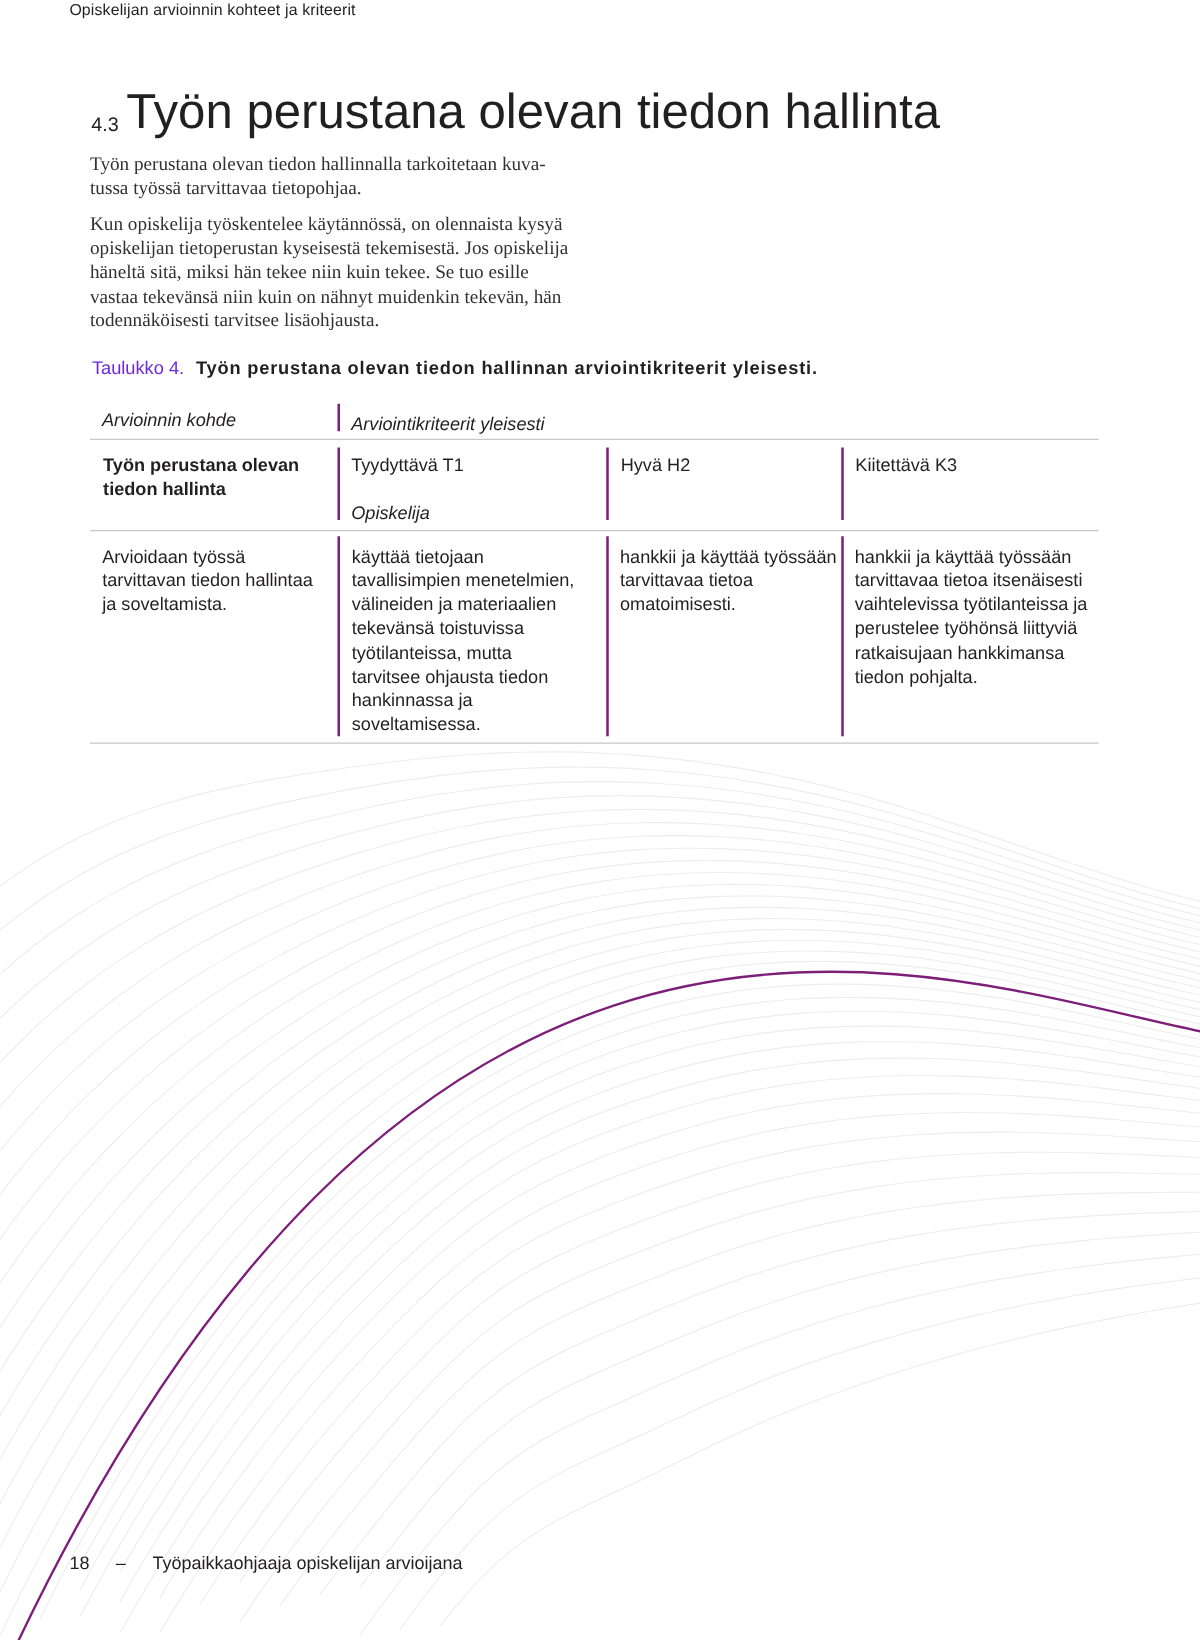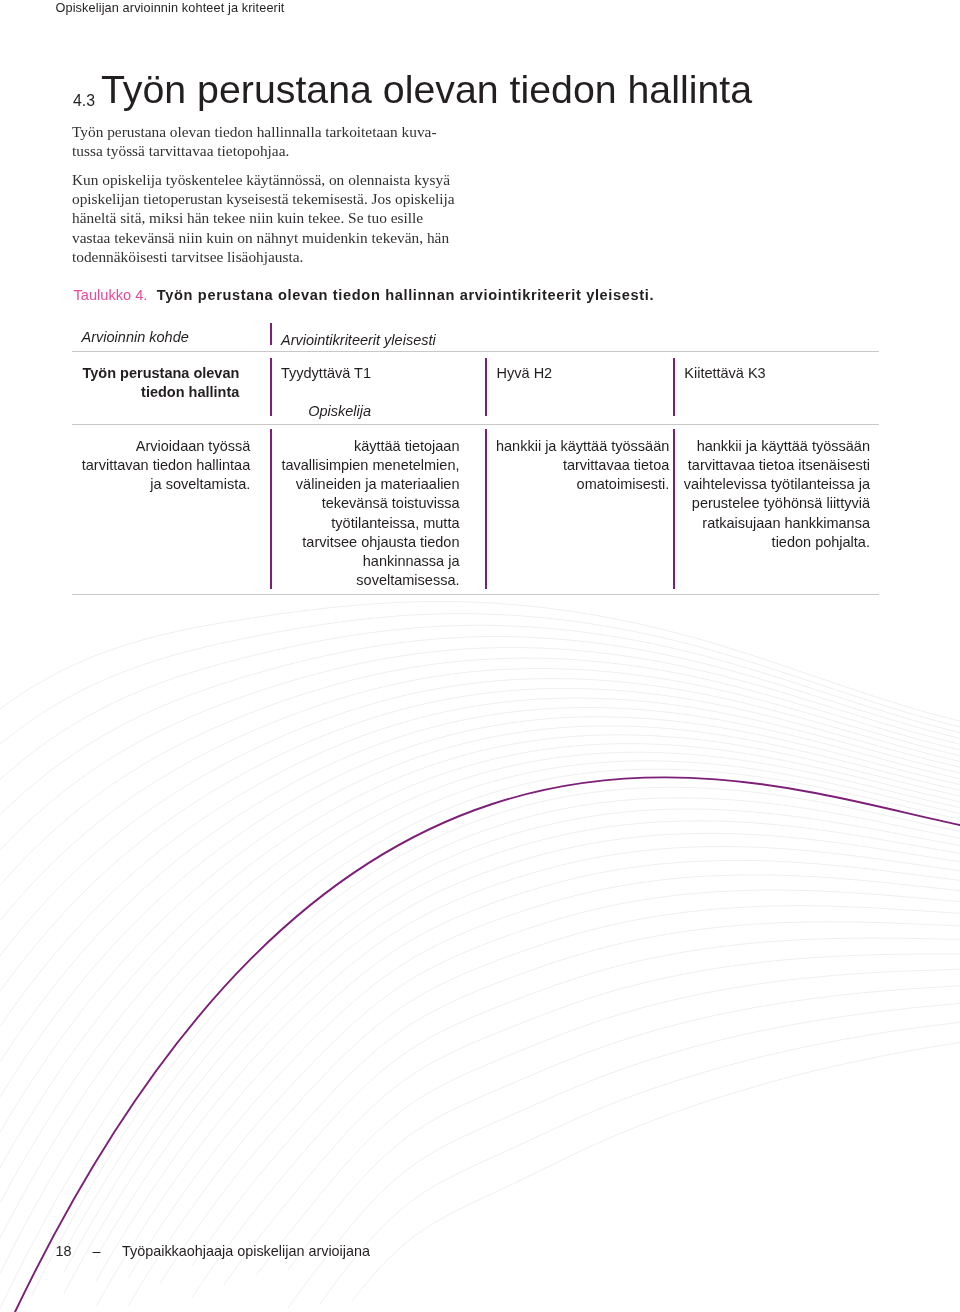--- a/index.html
+++ b/index.html
@@ -9,27 +9,27 @@
   .page{position:absolute;inset:0;}
   #deco{position:absolute;left:0;top:0;width:960px;height:1312px;pointer-events:none;}
   .running-head{position:absolute;left:55.5px;top:0.5px;font-size:12.7px;color:#231f20;letter-spacing:0.01em;}
   .title-row{position:absolute;left:73px;top:43px;width:820px;height:44px;margin-top:24px;}
   .secnum{font-size:15.8px;color:#231f20;position:absolute;left:0;top:25px;}
   .title{font-size:39.3px;color:#231f20;font-weight:400;position:absolute;left:28px;top:0;white-space:nowrap;}
   .body-col{position:absolute;left:72px;top:121.5px;width:372px;}
   .para{font-family:"Liberation Serif",serif;font-size:15.35px;line-height:19.3px;color:#333033;margin:0 0 9.6px 0;}
   .tl{display:block;white-space:nowrap;}
   .tablecap{position:absolute;left:73.5px;top:286.5px;font-size:14.6px;color:#231f20;white-space:nowrap;}
-  .tablecap .lbl{color:#ec4899;}
+  .tablecap .lbl{color:#6d28d9;}
   .tablecap .cap{font-weight:bold;letter-spacing:0.64px;margin-left:9.5px;margin-top:48px;}
 
   .tbl{position:absolute;left:72.4px;top:318px;width:806.2px;font-size:14.5px;color:#231f20;}
   .hrule{position:absolute;left:0;width:806.2px;height:1.3px;background:#c8c8c8;}
   .vbar{position:absolute;width:1.9px;background:#7d1f78;}
-  .cell{position:absolute;text-align:right;}
+  .cell{position:absolute;}
   .cell .ln{display:block;white-space:nowrap;line-height:19.25px;}
   .it{font-style:italic;}
   .bd{font-weight:bold;}
 
   .footer{position:absolute;left:55.5px;top:1243px;font-size:14.4px;color:#231f20;white-space:nowrap;}
   .footer .pg{display:inline-block;}
   .footer .ds{display:inline-block;width:29.5px;text-align:left;padding-left:21px;}
 </style>
 </head>
 <body>

